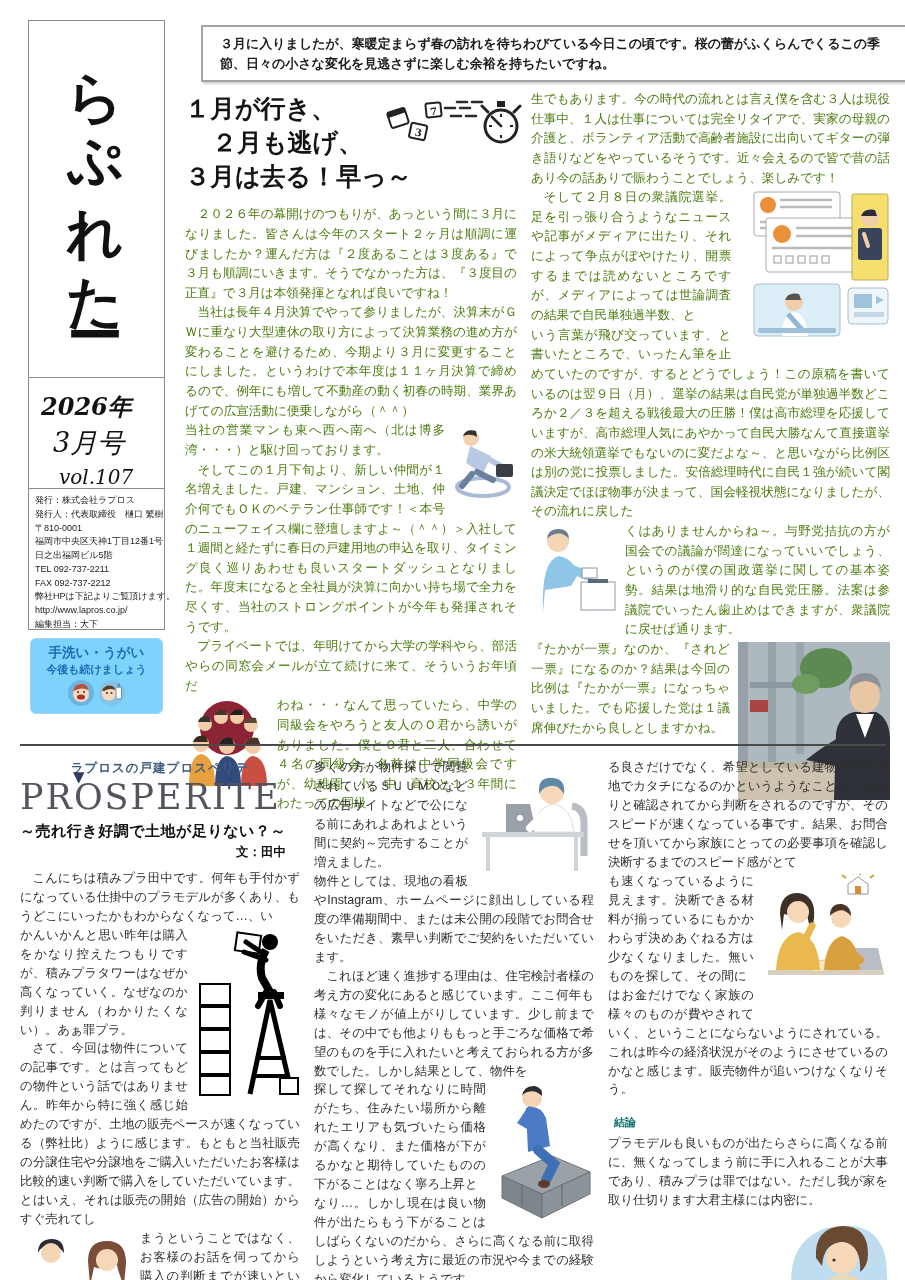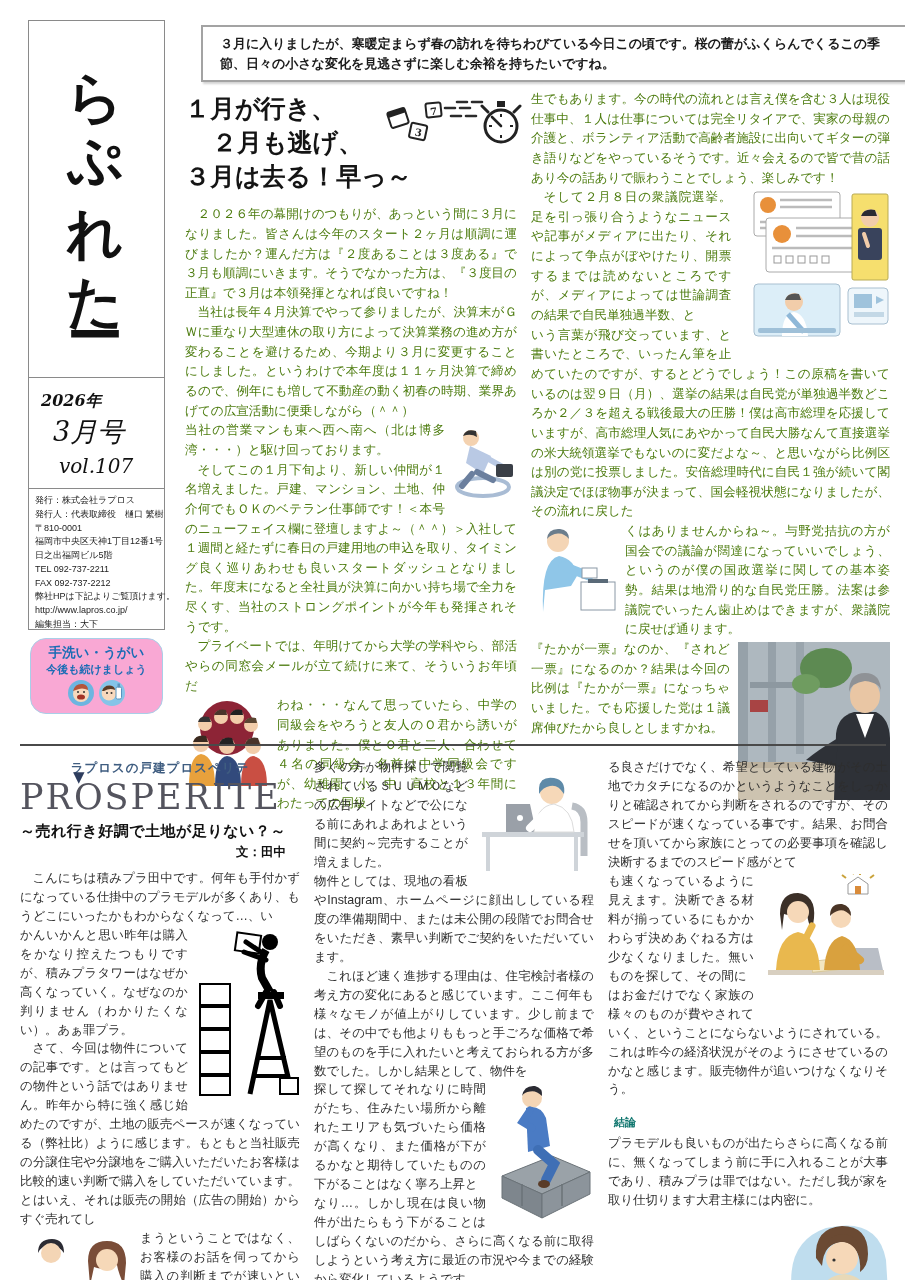--- a/index.html
+++ b/index.html
@@ -5,28 +5,28 @@
   html,body{margin:0;padding:0;background:#e8e8e8;}
   .page{position:relative;width:905px;height:1280px;background:#fff;margin:0 auto;
         font-family:"Liberation Sans",sans-serif;color:#333;overflow:hidden;}
 
   
   .sidebox{position:absolute;left:28px;width:137px;background:#fff;border:1px solid #8a8a8a;box-sizing:border-box;}
   .title-box{top:20px;height:358px;display:flex;align-items:flex-start;justify-content:center;}
   .v-title{writing-mode:vertical-rl;font-family:"DejaVu Serif",serif;font-weight:bold;
            font-size:56px;line-height:1.0;letter-spacing:4px;color:#111;margin-top:12px;}
   .issue-box{top:377px;height:112px;font-family:"DejaVu Serif",serif;font-style:italic;color:#111;}
-  .issue-year{font-size:16px;margin:13px 0 0 12px;font-weight:bold;}
+  .issue-year{font-size:24px;margin:13px 0 0 12px;font-weight:bold;}
   .issue-month{font-size:27px;font-weight:normal;margin:2px 0 0 24px;}
   .issue-vol{font-size:20px;margin:4px 0 0 30px;}
   .pub-box{top:488px;height:142px;font-size:9px;line-height:1.53;padding:5px 6px;color:#222;}
   .pub-line{white-space:nowrap;}
   .pub-url{color:#222;}
-  .notice-box{position:absolute;left:30px;top:638px;width:133px;height:76px;background:#f9a8d4;
-              border:1px solid #a8cfe8;border-radius:16px;text-align:center;color:#1a6cb5;box-sizing:border-box;padding-top:5px;}
+  .notice-box{position:absolute;left:30px;top:638px;width:133px;height:76px;background:#7dd3fc;
+              border:1px solid #a8cfe8;border-radius:6px;text-align:center;color:#1a6cb5;box-sizing:border-box;padding-top:5px;}
   .notice-l1{font-size:13.5px;font-weight:bold;}
   .notice-l2{font-size:11px;font-weight:bold;}
   .notice-icons{margin-top:1px;}
 
   
   .banner{position:absolute;left:177px;top:25px;width:713px;height:57px;border:2px solid #a3a3a3;
           box-shadow:2px 2px 2px rgba(0,0,0,.18);box-sizing:border-box;padding:7px 17px;
           font-size:13px;font-weight:bold;line-height:1.55;color:#1b1b1b;margin-left:24px;}
 
   

